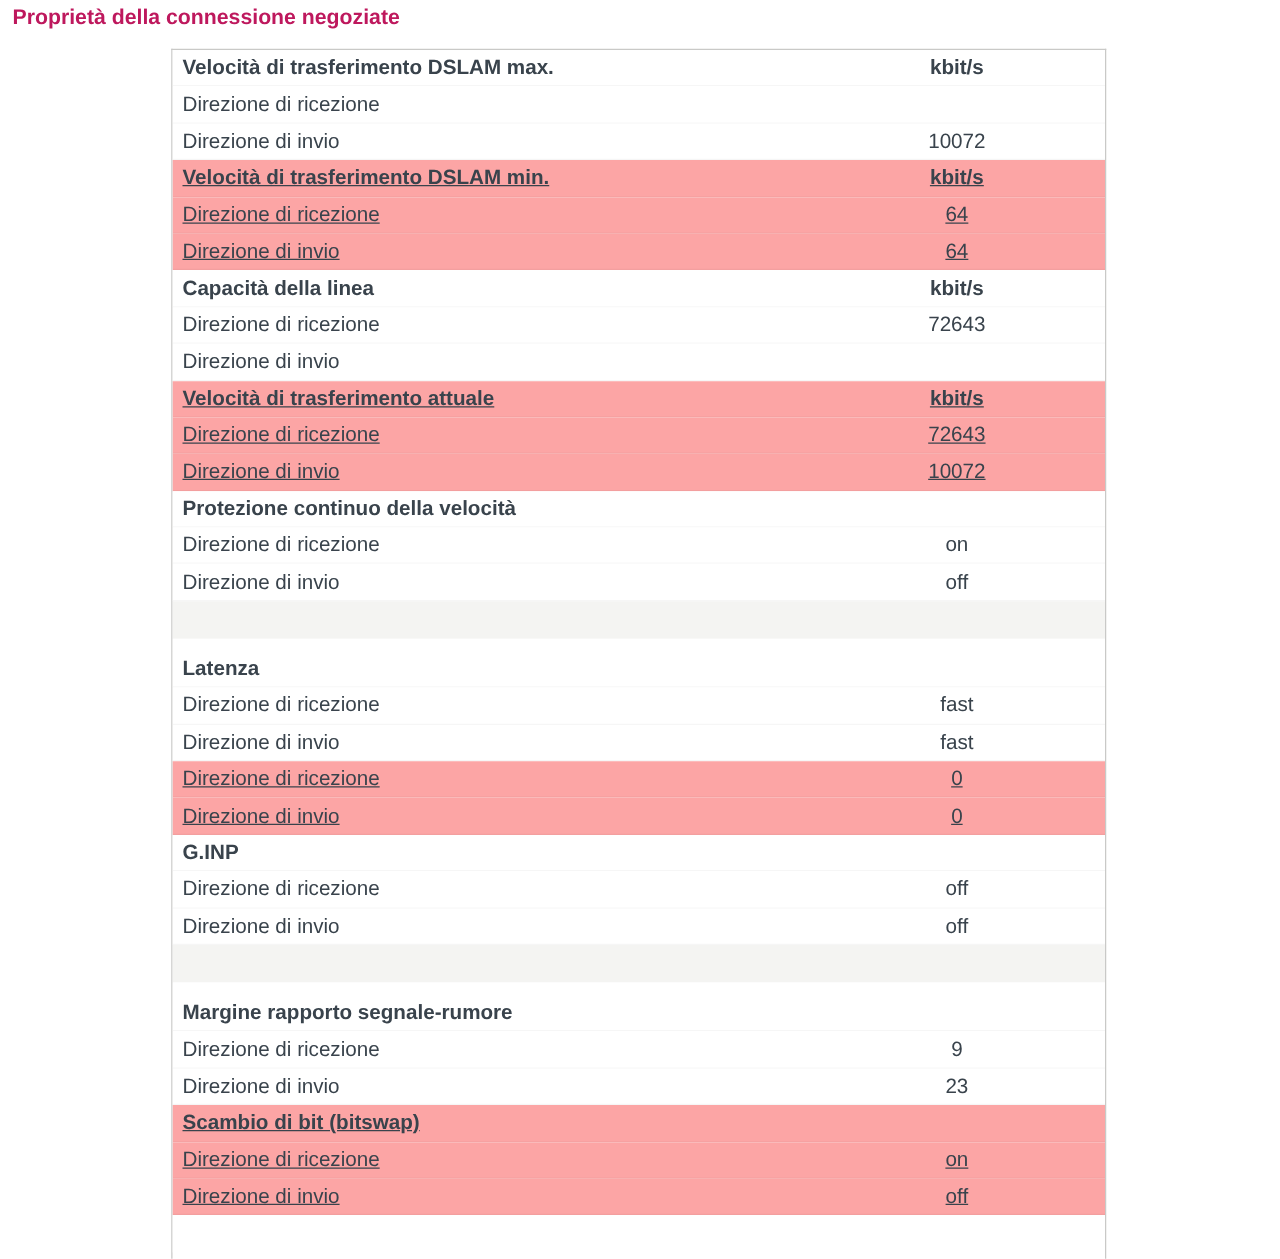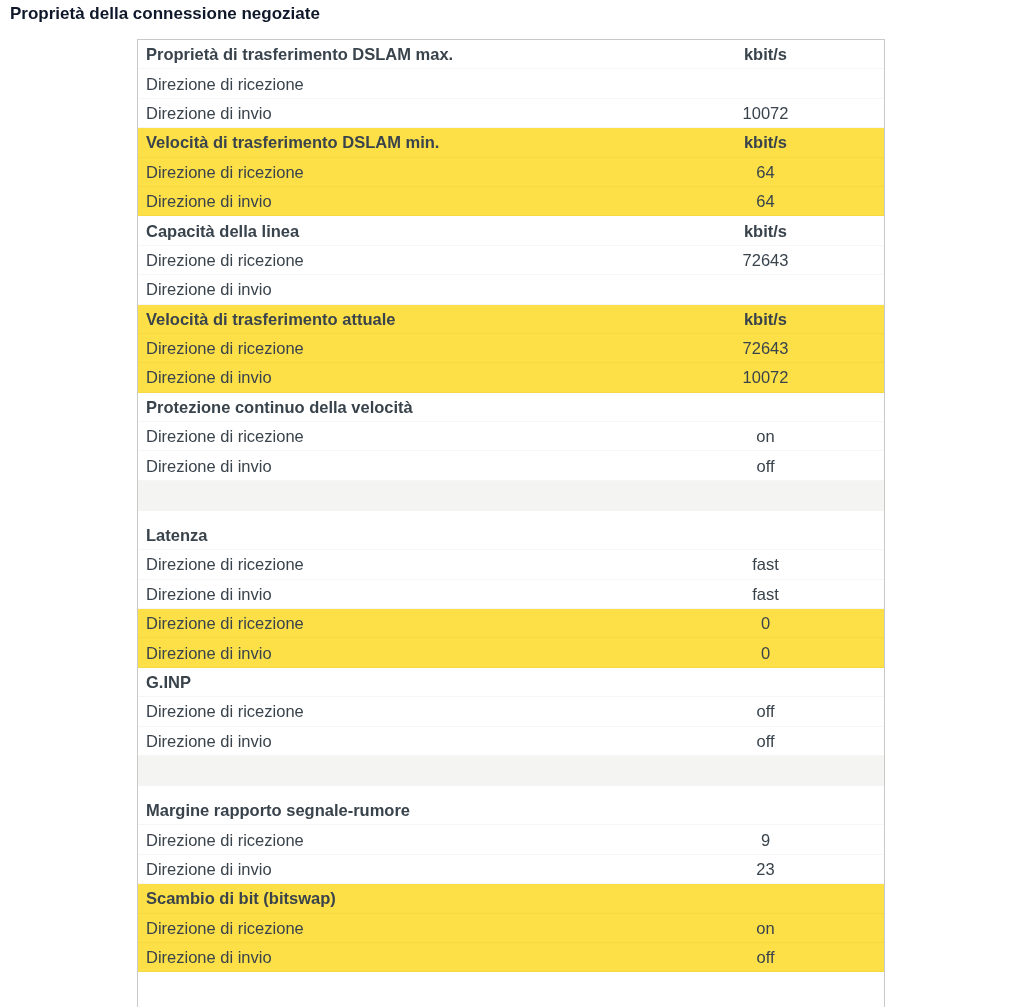--- a/index.html
+++ b/index.html
@@ -16,36 +16,37 @@
     position: relative;
   }
   .page-title {
     position: absolute;
     left: 10px;
     top: 3px;
     margin: 0;
     font-size: 17px;
     line-height: 21px;
     font-weight: 700;
-    color: #0f172a;
+    color: #be185d;
     white-space: nowrap;
   }
   .conn-table {
     position: absolute;
     left: 137px;
     top: 39px;
     width: 746px;
     height: 968px;
     border: 1px solid #c9c9c7;
     border-bottom: none;
     overflow: hidden;
     background: #ffffff;
   }
   .tgroup.shaded .trow {
-    background: #fde047;
+    background: #fca5a5;
+    text-decoration: underline;
   }
   .trow {
     height: 29.4px;
     display: flex;
     align-items: center;
     font-size: 16.5px;
     box-sizing: content-box;
     box-shadow: inset 0 -1px 0 rgba(0,0,0,0.035);
     background: #ffffff;
   }
@@ -79,21 +80,21 @@
   }
 </style>
 </head>
 <body>
 
 <h1 class="page-title">Proprietà della connessione negoziate</h1>
 
 <div class="conn-table">
     <div class="tgroup">
       <div class="trow thead">
-        <div class="cell label">Proprietà di trasferimento DSLAM max.</div>
+        <div class="cell label">Velocità di trasferimento DSLAM max.</div>
         <div class="cell value">kbit/s</div>
       </div>
       <div class="trow">
         <div class="cell label">Direzione di ricezione</div>
       </div>
       <div class="trow">
         <div class="cell label">Direzione di invio</div>
         <div class="cell value">10072</div>
       </div>
     </div>

